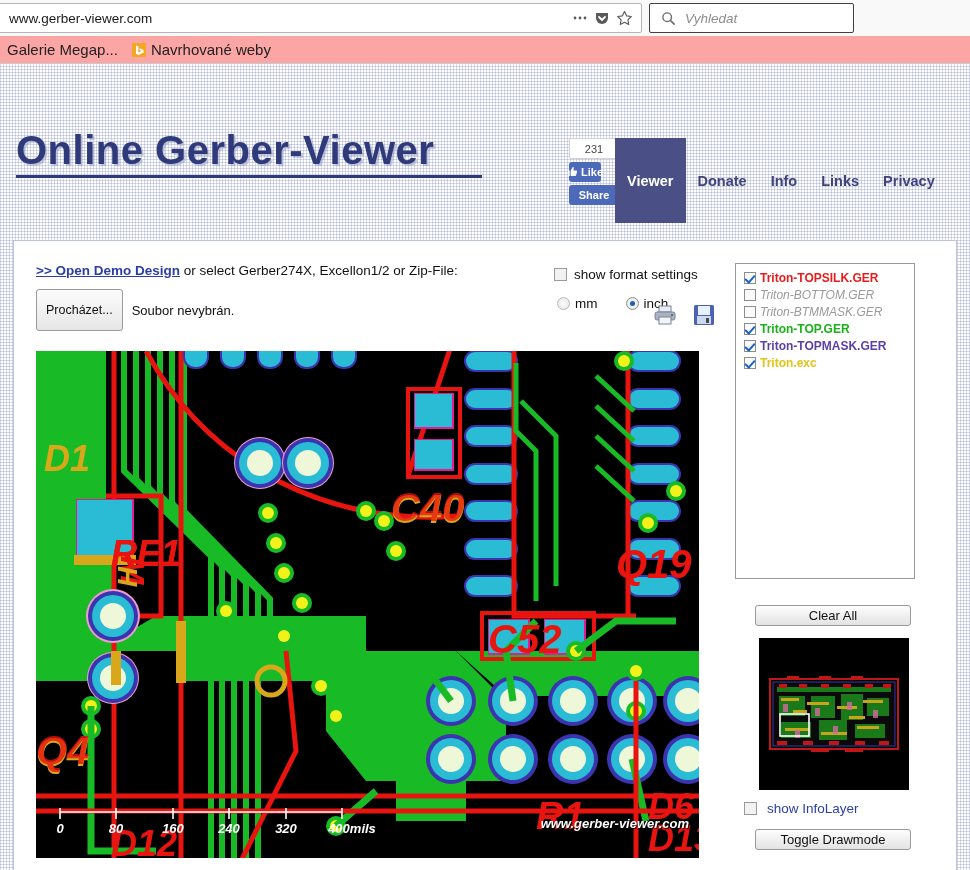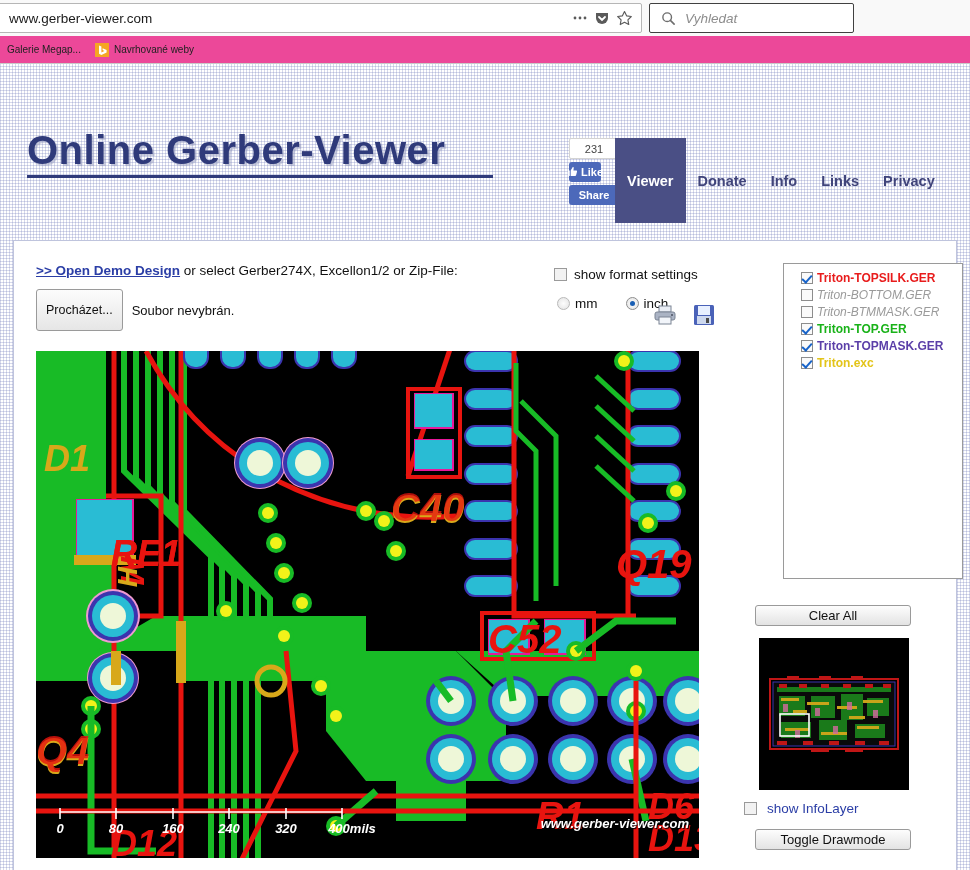--- a/index.html
+++ b/index.html
@@ -64,22 +64,22 @@
     font-size: 13.5px;
     color: #8d8d8d;
     font-style: italic;
     margin-left: 6px;
   }
   #bookmarks-row {
     display: flex;
     align-items: center;
     height: 27px;
     padding-left: 0px;
-    background: #ec4899;
-    font-size: 10px;
+    background: #fca5a5;
+    font-size: 15px;
     color: #222;
   }
   .bookmark-item {
     display: flex;
     align-items: center;
     padding: 2px 7px;
     white-space: nowrap;
     cursor: default;
   }
   .bm-ico {
@@ -106,21 +106,21 @@
   }
 
   
   #site-header {
     position: absolute;
     left: 0; top: 0;
     width: 970px; height: 96px;
   }
   #logo-wrap {
     position: absolute;
-    left: 27px; top: 90px;
+    left: 16px; top: 90px;
     transform: translateY(-50%);
   }
   #site-title {
     font-size: 40px;
     font-weight: bold;
     color: #2f3a7a;
     letter-spacing: 0.5px;
     text-shadow: 2px 2px 1px rgba(150,155,190,0.55);
     line-height: 1;
     white-space: nowrap;
@@ -326,26 +326,26 @@
   #scalebar {
     position: absolute;
     left: 20px; bottom: 20px;
     width: 325px;
     height: 30px;
   }
 
   
   #layer-list {
     position: absolute;
-    left: 769px; top: 22px;
+    left: 721px; top: 22px;
     width: 180px;
     height: 316px;
     background: #ffffff;
     border: 1px solid #9a9a9a;
-    padding: 5px 17px;
+    padding: 5px 8px;
     overflow: hidden;
   }
   .layer-row {
     display: flex;
     align-items: center;
     gap: 4px;
     height: 17px;
     font-size: 12px;
     white-space: nowrap;
     cursor: pointer;

